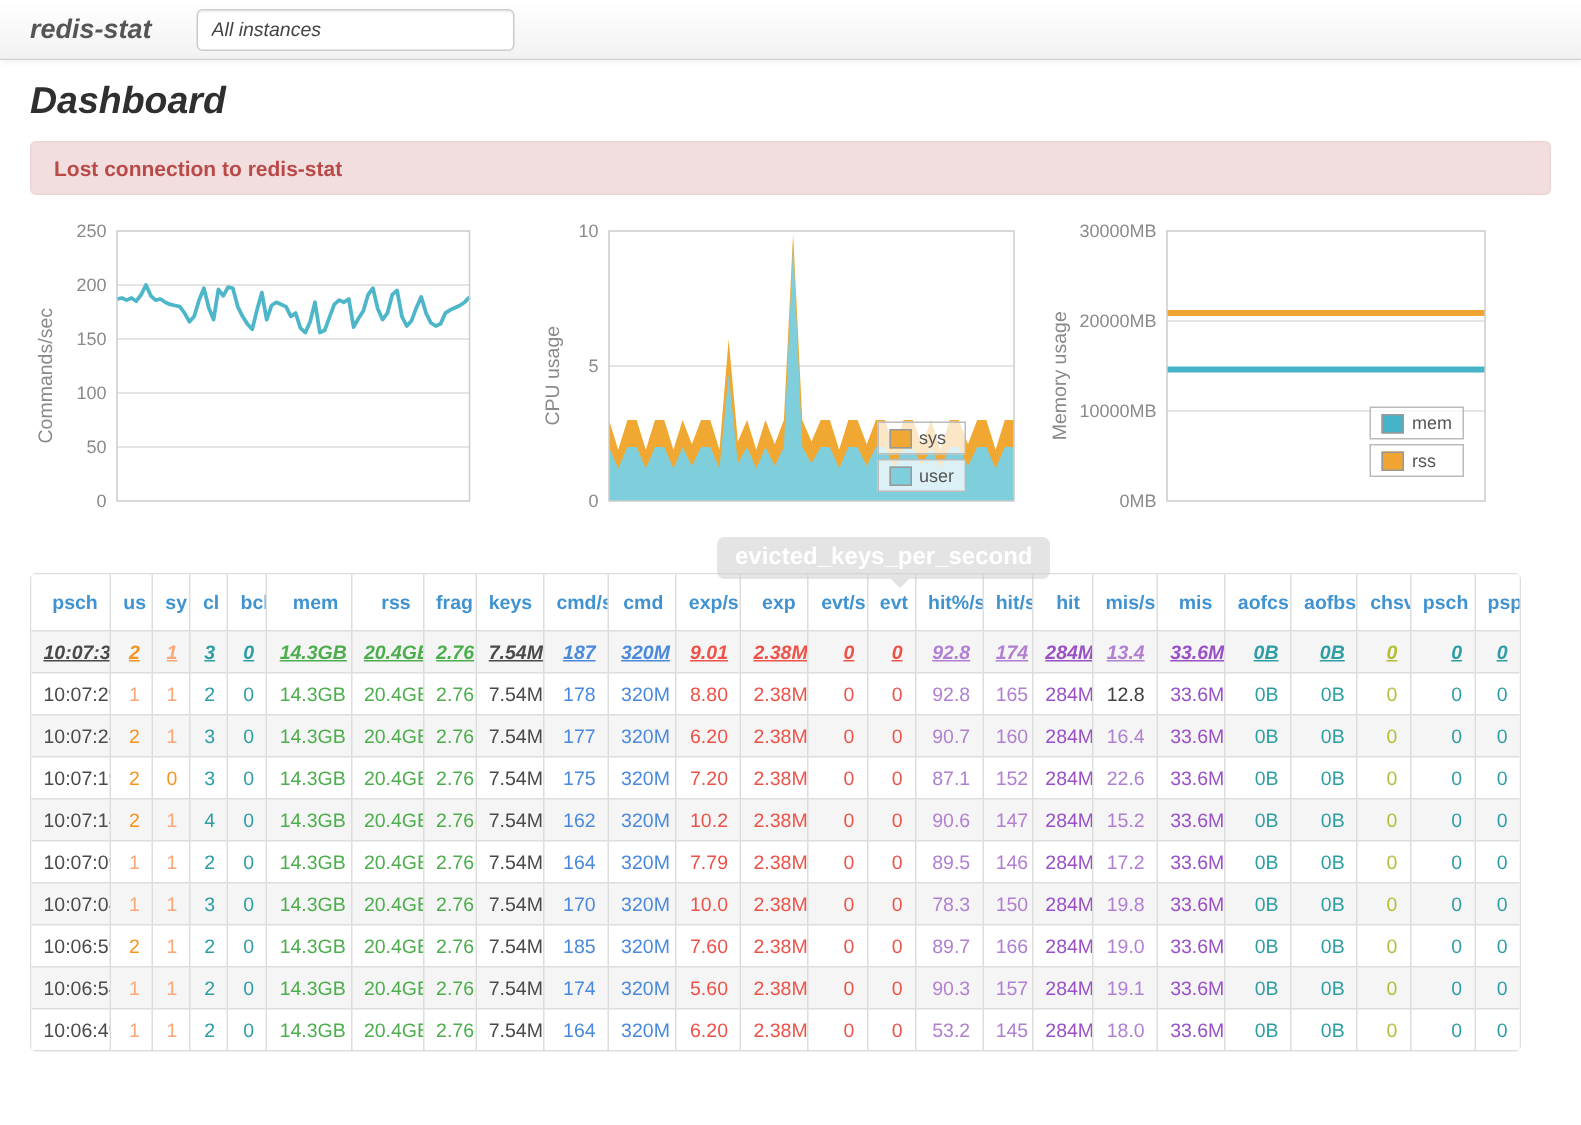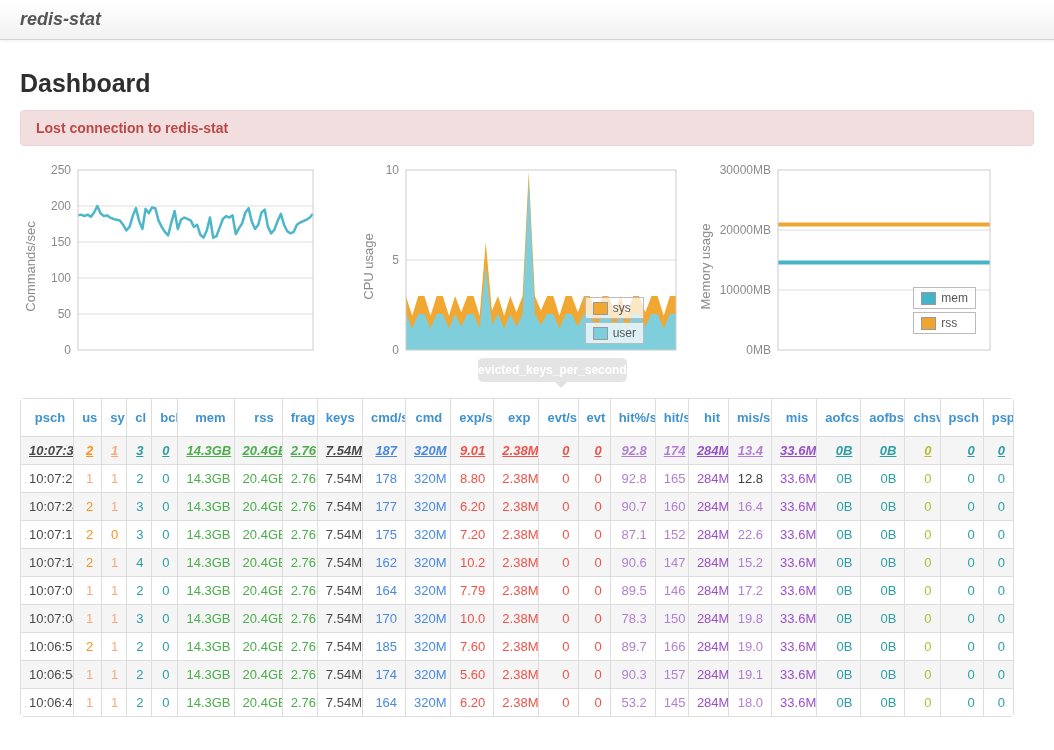--- a/index.html
+++ b/index.html
@@ -19,21 +19,21 @@
   .brand { font-size:18px; font-weight:bold; font-style:italic; color:#555; margin-right:30px; }
   .instance-input {
     width:212px; height:28px; padding:4px 9px;
     border:1px solid #ccc; border-radius:4px;
     font-family:"Liberation Sans", sans-serif;
     font-style:italic; font-size:13px; color:#444;
     box-shadow:inset 0 1px 1px rgba(0,0,0,0.075);
   }
   
   .container { padding:0 20px; }
-  h1.page-title { font-size:25px; font-weight:bold; margin:29px 0 12px; color:#2f2f2f; }
+  h1.page-title { font-size:25px; font-weight:bold; margin:13px 0 12px; color:#2f2f2f;font-style:italic; }
   .alert {
     background:#f2dede; border:1px solid #eed3d7; color:#b94a48;
     font-weight:bold; font-size:14px; padding:9px 15px;
     border-radius:4px; margin-bottom:14px;
   }
   
   .charts { display:flex; height:212px; margin-top:2px; }
   .chart { width:338px; position:relative; display:flex; }
   .ylabel { width:20px; display:flex; align-items:center; justify-content:center;
             color:#8a8a8a; font-size:13px; }
@@ -45,21 +45,21 @@
     padding:3px 7px; display:flex; align-items:center;
     font-size:12px; color:#555; margin-top:3px;
   }
   .legend-swatch { width:15px; height:13px; border:1px solid #999; margin-right:5px; }
   .legend-cpu { right:52px; bottom:28px;justify-content:center; }
   .legend-mem { right:58px; bottom:38px; }
   
   .tooltip {
     position:absolute; left:478px; top:358px; z-index:5;
     background:rgba(205,205,205,0.55); color:#fff; font-weight:bold;
-    font-size:12px; padding:5px 0; border-radius:5px; white-space:nowrap;
+    font-size:16px; padding:5px 12px; border-radius:5px; white-space:nowrap;
   }
   .tooltip-arrow {
     position:absolute; left:52%; bottom:-6px; width:0; height:0;
     border-left:6px solid transparent; border-right:6px solid transparent;
     border-top:6px solid rgba(215,215,215,0.75);
   }
   
   table.stats-table {
     width:994px; margin-top:26px;
     border-collapse:separate; border-spacing:0;
@@ -82,20 +82,21 @@
   .stats-table tbody tr:nth-child(even) { background:#fff; }
   .stats-table tr.current a {
     font-weight:bold; font-style:italic; text-decoration:underline; cursor:pointer;
   }
 </style>
 </head>
 <body>
 
 <div class="navbar">
   <span class="brand">redis-stat</span>
+  <input class="instance-input" value="All instances" style="">
 </div>
 
 <div class="container">
   <h1 class="page-title">Dashboard</h1>
 
   <div class="alert">
     <span>Lost connection to redis-stat</span>
   </div>
 
   <div class="charts">

